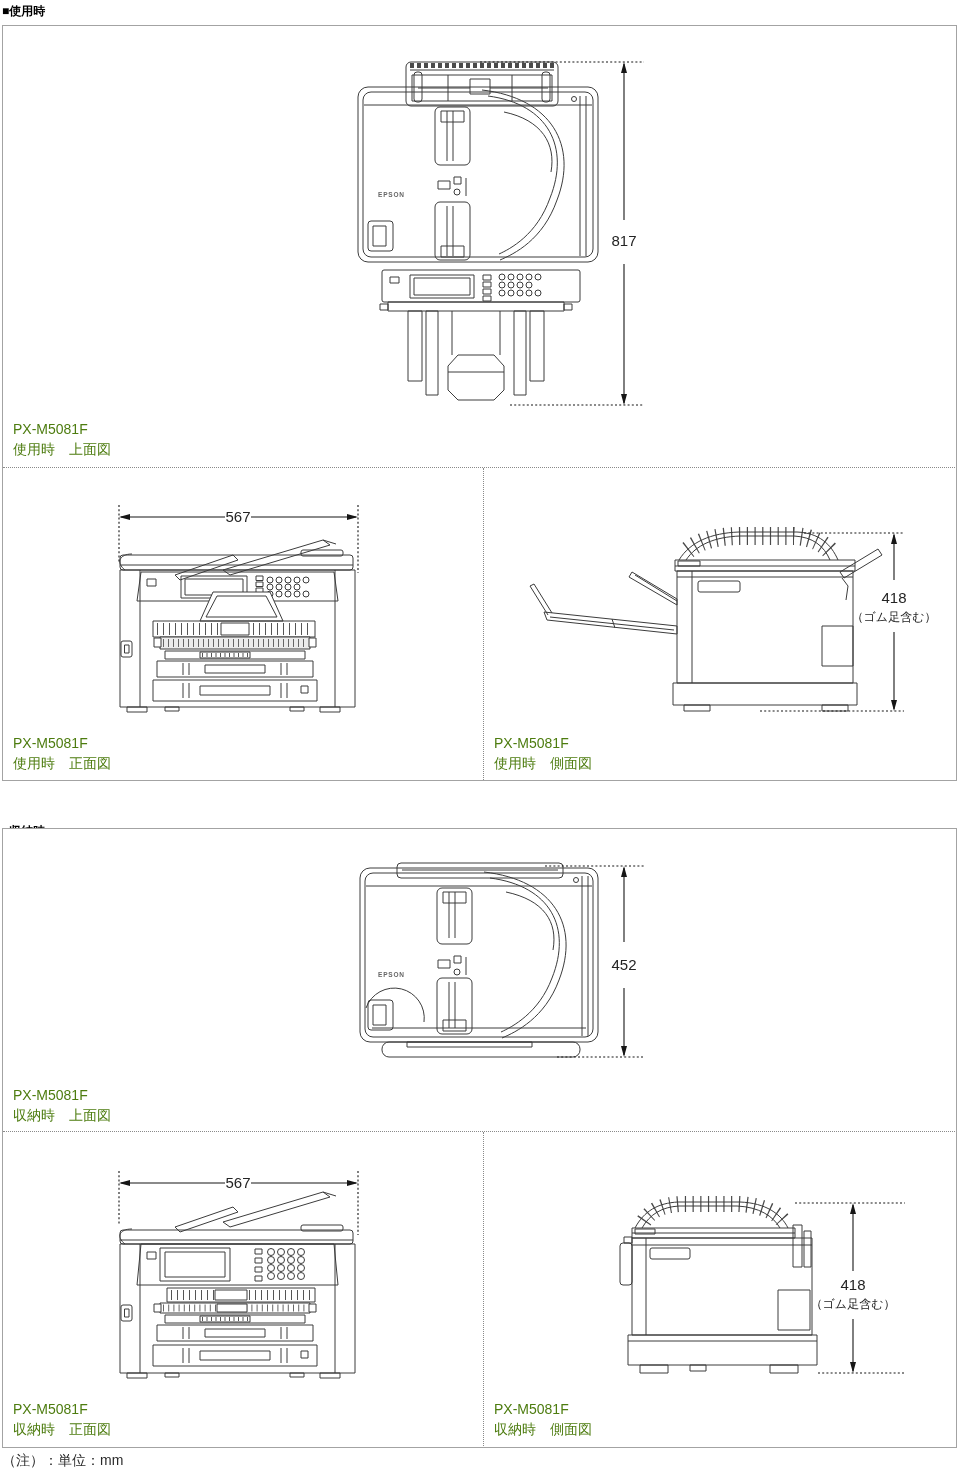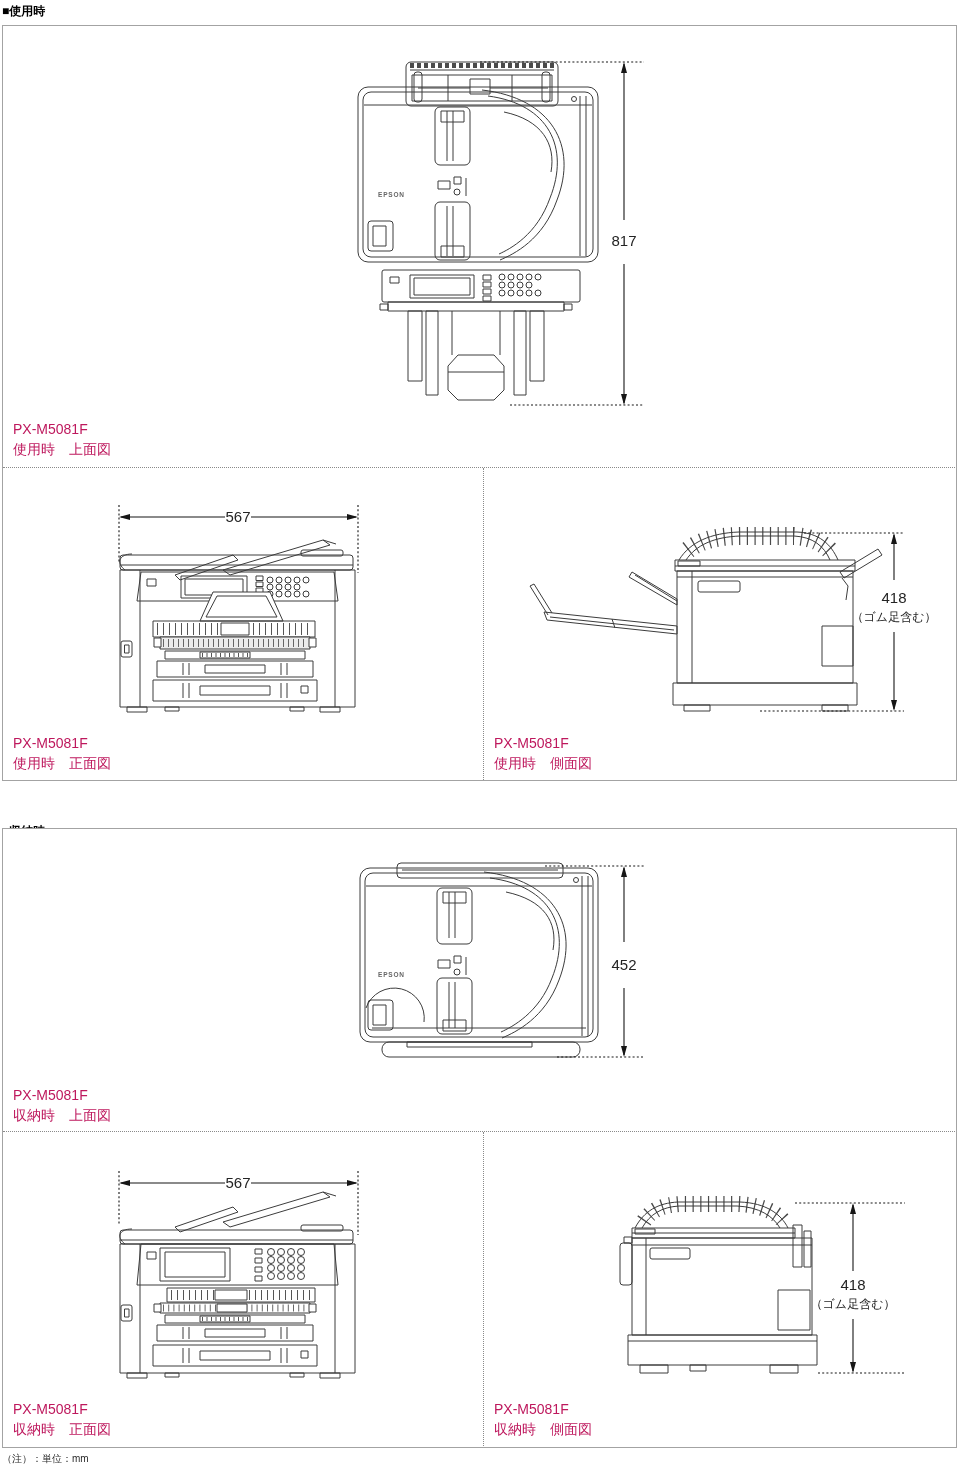--- a/index.html
+++ b/index.html
@@ -2,22 +2,22 @@
 <html><head>
 <meta charset="utf-8">
 <style>
   html,body{margin:0;padding:0;background:#fff;}
   .page{position:relative;width:960px;height:1478px;background:#fff;overflow:hidden;
         font-family:"Liberation Sans","DejaVu Sans",sans-serif;color:#222;}
   .sec-heading{position:absolute;left:2px;font-size:12px;font-weight:700;color:#000;}
   .spec-box{position:absolute;left:2px;width:953px;border:1px solid #a3a3a3;background:#fff;}
   .divider-h{position:absolute;left:3px;width:952px;border-top:1px dotted #8a8a8a;}
   .divider-v{position:absolute;border-left:1px dotted #8a8a8a;}
-  .caption{position:absolute;font-size:14px;line-height:20px;color:#be185d;white-space:pre;}
-  .unit-note{position:absolute;left:2px;font-size:10px;color:#2b2b2b;text-align:right;}
+  .caption{position:absolute;font-size:14px;line-height:20px;color:#4d7c0f;white-space:pre;}
+  .unit-note{position:absolute;left:2px;font-size:14px;color:#2b2b2b;text-align:right;}
   svg{position:absolute;overflow:visible;}
   svg text{font-family:"Liberation Sans","DejaVu Sans",sans-serif;stroke:none;}
   .dim-num{font-size:15px;fill:#242424;text-anchor:middle;}
   .dim-note{font-size:12px;fill:#242424;text-anchor:middle;}
   .logo{font-size:6.5px;font-weight:700;fill:#666;letter-spacing:.8px;}
 </style>
 </head>
 <body>
 
 <div class="page">

